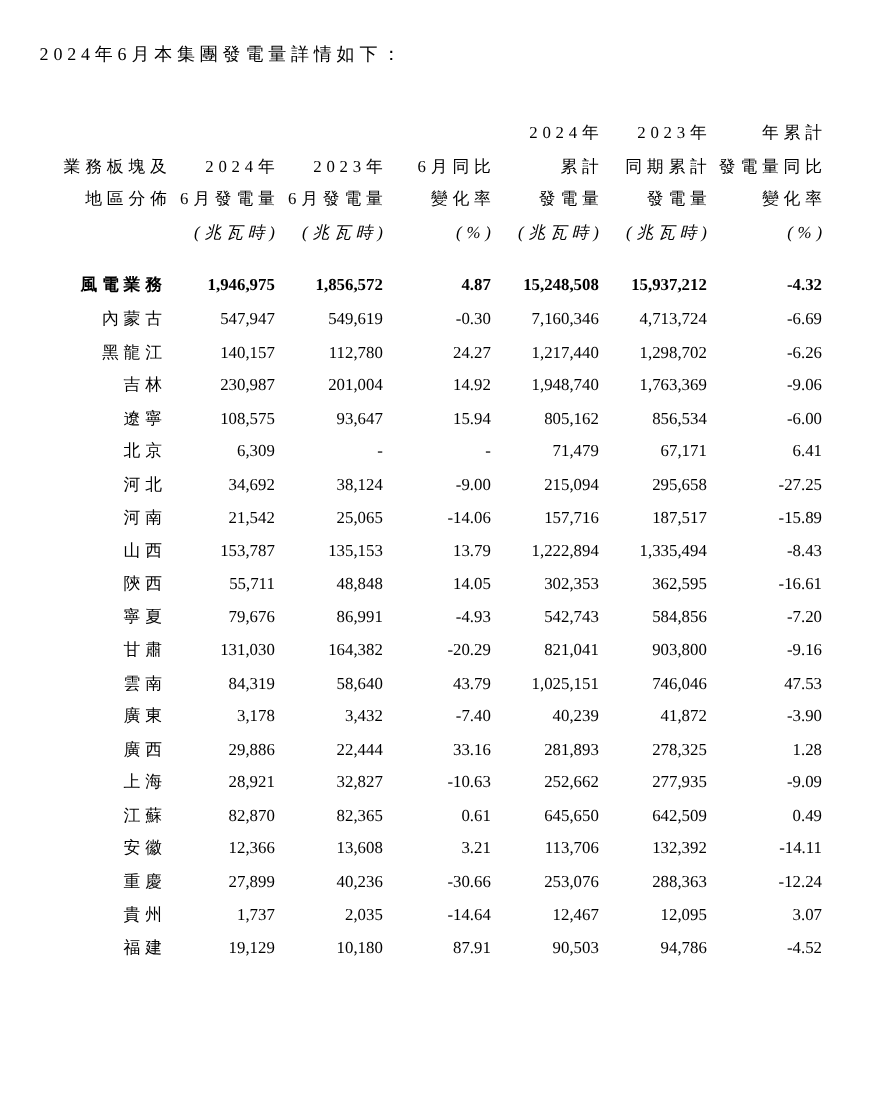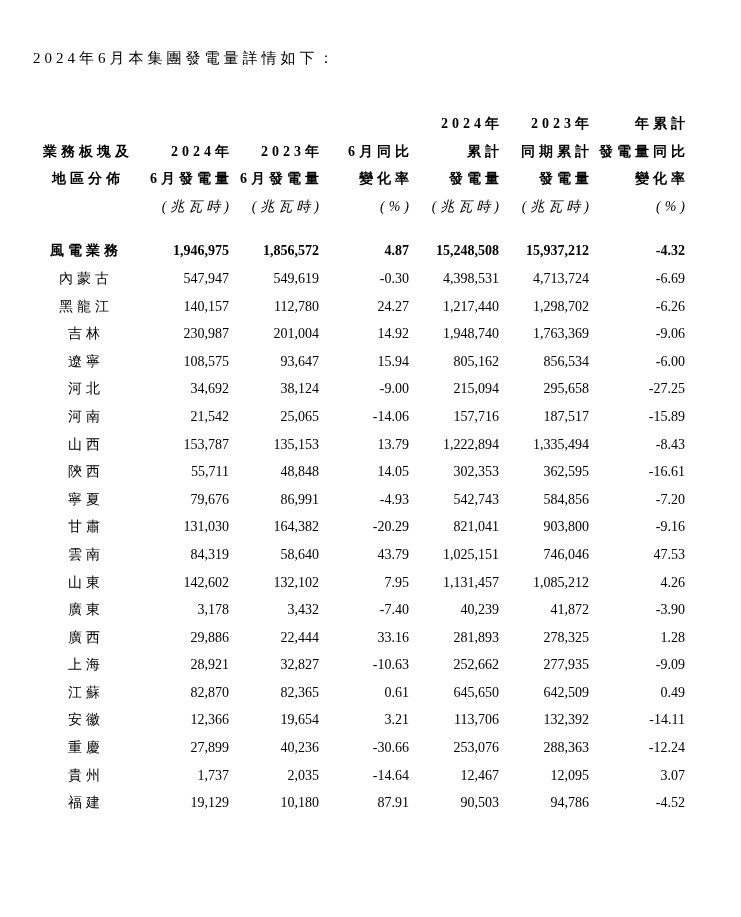--- a/index.html
+++ b/index.html
@@ -8,43 +8,43 @@
     width: 741px;
     height: 917px;
     box-sizing: border-box;
     padding: 36px 56px 0 33px;
     background: #ffffff;
     color: #000000;
     font-family: "Liberation Serif", "DejaVu Serif", serif;
     overflow: hidden;
   }
   .title {
-    margin: 12px 0 42px 0;
+    margin: 0 0 42px 0;
     font-size: 15px;
     line-height: 20px;
     letter-spacing: 4px;
     font-weight: normal;
     white-space: nowrap;
   }
   table.gen-table {
     border-collapse: collapse;
     table-layout: fixed;
     width: 652px;
   }
   .gen-table th, .gen-table td {
     padding: 0;
     font-size: 14px;
     line-height: 27.6px;
     text-align: right;
     white-space: nowrap;
     vertical-align: bottom;
     font-weight: normal;
   }
-  .gen-table th:first-child, .gen-table td:first-child { text-align: center; }
-  .gen-table thead tr.bold th { font-weight: bold; }
+  .gen-table th:first-child, .gen-table td:first-child { text-align: right; }
+  .gen-table thead tr.bold th { font-weight: normal; }
   .gen-table thead tr.units th { font-weight: normal; font-style: italic; }
   
   .gen-table .ls { letter-spacing: 4px; margin-right: -4px; }
   .gen-table td:first-child { letter-spacing: 4px; }
   .gen-table tbody tr:first-child td { padding-top: 17px; }
   .gen-table tbody tr.bold td { font-weight: bold; }
 </style>
 </head>
 <body>
 
@@ -107,21 +107,21 @@
           <td>4.87</td>
           <td>15,248,508</td>
           <td>15,937,212</td>
           <td>-4.32</td>
         </tr>
         <tr>
           <td>內蒙古</td>
           <td>547,947</td>
           <td>549,619</td>
           <td>-0.30</td>
-          <td>4,398,531</td>
+          <td>7,160,346</td>
           <td>4,713,724</td>
           <td>-6.69</td>
         </tr>
         <tr>
           <td>黑龍江</td>
           <td>140,157</td>
           <td>112,780</td>
           <td>24.27</td>
           <td>1,217,440</td>
           <td>1,298,702</td>
@@ -139,20 +139,29 @@
         <tr>
           <td>遼寧</td>
           <td>108,575</td>
           <td>93,647</td>
           <td>15.94</td>
           <td>805,162</td>
           <td>856,534</td>
           <td>-6.00</td>
         </tr>
         <tr>
+          <td>北京</td>
+          <td>6,309</td>
+          <td>-</td>
+          <td>-</td>
+          <td>71,479</td>
+          <td>67,171</td>
+          <td>6.41</td>
+        </tr>
+        <tr>
           <td>河北</td>
           <td>34,692</td>
           <td>38,124</td>
           <td>-9.00</td>
           <td>215,094</td>
           <td>295,658</td>
           <td>-27.25</td>
         </tr>
         <tr>
           <td>河南</td>
@@ -202,29 +211,20 @@
         <tr>
           <td>雲南</td>
           <td>84,319</td>
           <td>58,640</td>
           <td>43.79</td>
           <td>1,025,151</td>
           <td>746,046</td>
           <td>47.53</td>
         </tr>
         <tr>
-          <td>山東</td>
-          <td>142,602</td>
-          <td>132,102</td>
-          <td>7.95</td>
-          <td>1,131,457</td>
-          <td>1,085,212</td>
-          <td>4.26</td>
-        </tr>
-        <tr>
           <td>廣東</td>
           <td>3,178</td>
           <td>3,432</td>
           <td>-7.40</td>
           <td>40,239</td>
           <td>41,872</td>
           <td>-3.90</td>
         </tr>
         <tr>
           <td>廣西</td>
@@ -249,21 +249,21 @@
           <td>82,870</td>
           <td>82,365</td>
           <td>0.61</td>
           <td>645,650</td>
           <td>642,509</td>
           <td>0.49</td>
         </tr>
         <tr>
           <td>安徽</td>
           <td>12,366</td>
-          <td>19,654</td>
+          <td>13,608</td>
           <td>3.21</td>
           <td>113,706</td>
           <td>132,392</td>
           <td>-14.11</td>
         </tr>
         <tr>
           <td>重慶</td>
           <td>27,899</td>
           <td>40,236</td>
           <td>-30.66</td>

